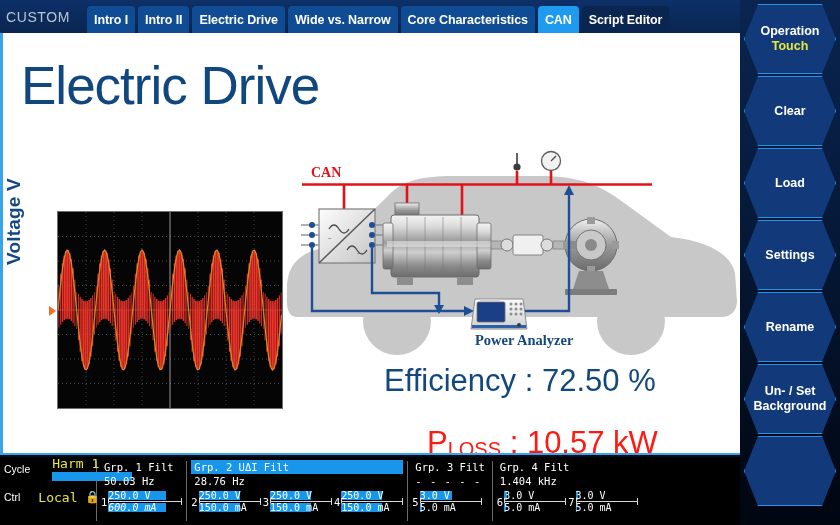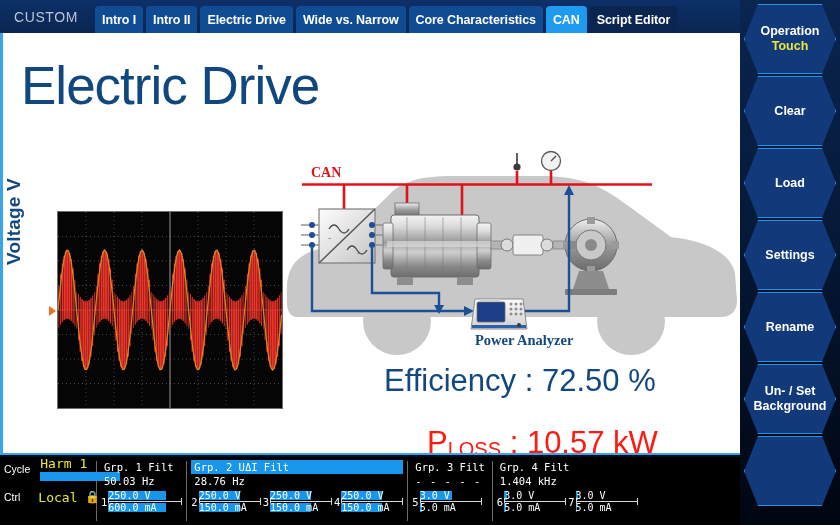--- a/index.html
+++ b/index.html
@@ -11,21 +11,21 @@
     position:relative;
   }
   #app{ position:absolute; inset:0; width:840px; height:525px;
         background:linear-gradient(180deg,#0a2550 0%,#071c3e 45%,#000913 100%); }
 
   
   .tabbar{
     position:absolute; left:0; top:0; width:740px; height:33px;
     background:#0a2a5c;
     background:linear-gradient(180deg,#0d3069 0%,#0a2550 100%);
-    display:flex; align-items:flex-end; gap:3px; padding-left:8px;
+    display:flex; align-items:flex-end; gap:3px; 
   }
   .custom-label{
     color:#b9c4d4; font-size:14px; letter-spacing:.6px;
     padding:0 14px 8px 6px; font-weight:400; white-space:nowrap;
   }
   .tab{
     height:27px; display:flex; align-items:center; justify-content:center;
     padding:0 7px; color:#ffffff; font-size:12.5px; font-weight:bold;
     background:#0f4c93; border-radius:4px 4px 0 0; white-space:nowrap;
     letter-spacing:-0.1px;
@@ -87,21 +87,21 @@
   
   .status{
     position:absolute; left:0; top:457px; width:740px; height:68px;
     background:#000; color:#fff;
     font-family:"DejaVu Sans Mono", monospace; font-size:10px;
     display:flex;
   }
   .st-col{ position:relative; height:100%; padding:3px 4px 0 4px; }
   .vsep{ width:1px; background:#6a6a6a; margin:4px 0 4px 0; flex:0 0 1px; }
 
-  .row1{ display:flex; align-items:center; gap:10px; height:17px; }
+  .row1{ display:flex; align-items:center; gap:22px; height:17px; }
   .row2{ display:flex; align-items:center; gap:8px; height:20px; margin-top:6px;}
   .lbl-white{ color:#ffffff; font-size:10.5px; font-family:"Liberation Sans",sans-serif;}
   .lbl-yellow{ color:#e8e83c; font-size:13px; }
   .bluebar{ background:#1896ec; height:9px; width:80px; }
   .lock{ color:#8d8d8d; font-size:12px; }
 
   .grp-title{ font-size:10.5px; color:#fff; white-space:nowrap; padding:1px 3px; }
   .grp-title.hl{ background:#1896ec; color:#ffffff; }
   .grp-freq{ font-size:10.5px; color:#fff; padding:1px 3px; white-space:nowrap;}
 
@@ -634,21 +634,21 @@
         <div class="grp-freq">50.03  Hz</div>
         <div class="chans">
           <div class="chan">
             <span class="chan-num">1</span>
             <div class="chan-rows">
               <div class="cv" style="width: 74px;">
                 <span class="fill" style="width: 57.72px;"></span>
                 <span class="txt">250.0 V</span>
               </div>
               <div class="chan-line" style="width: 74px;"></div>
-              <div class="cv" style="width: 74px;">
+              <div class="cv" style="width: 74px; font-style: italic;">
                 <span class="fill" style="width: 57.72px;"></span>
                 <span class="txt">600.0 mA</span>
               </div>
             </div>
           </div>
         </div>
       </div>
     <div class="vsep"></div>
     <div class="st-col" id="grp1">
         <div class="grp-title hl">Grp.  2 UΔI  Filt</div>

